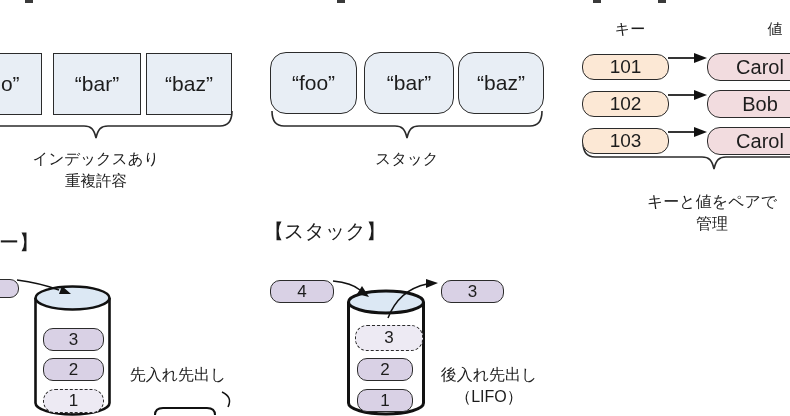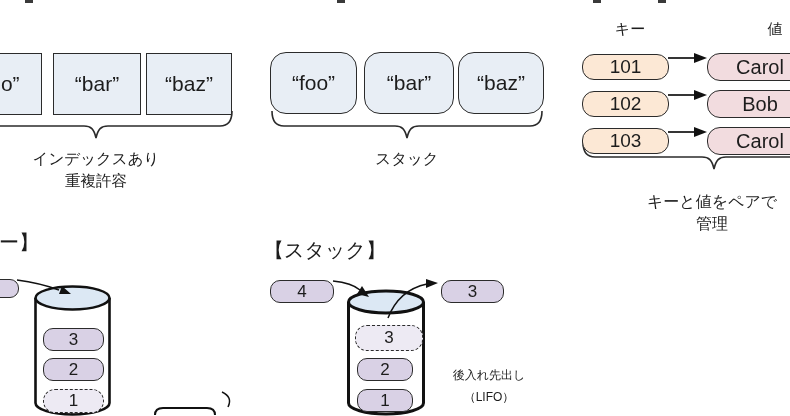--- a/index.html
+++ b/index.html
@@ -145,37 +145,38 @@
   <span>3</span>
 </div>
 <div class="abs pill lav-pill center" style="left:43px;top:350px;width:59px;height:21px;">
   <span>2</span>
 </div>
 <div class="abs dash-pill center" style="left:43px;top:381px;width:59px;height:22px;">
   <span>1</span>
 </div>
 
 <div class="abs cap" style="left:116px;top:356px;width:124px;font-size:16px;line-height:22px;">
+  <div>先入れ先出し</div>
 </div>
 
-<div class="abs section-heading" style="left:264px;top:229px;">【スタック】</div>
+<div class="abs section-heading" style="left:264px;top:210px;">【スタック】</div>
 
 <div class="abs pill lav-pill center" style="left:270px;top:272px;width:62px;height:21px;">
   <span>4</span>
 </div>
 <div class="abs pill lav-pill center" style="left:441px;top:272px;width:61px;height:21px;">
   <span>3</span>
 </div>
 
 <div class="abs dash-pill center" style="left:355px;top:317px;width:66px;height:24px;">
   <span>3</span>
 </div>
 <div class="abs pill lav-pill center" style="left:357px;top:350px;width:54px;height:21px;">
   <span>2</span>
 </div>
 <div class="abs pill lav-pill center" style="left:357px;top:381px;width:54px;height:21px;">
   <span>1</span>
 </div>
 
-<div class="abs cap" style="left:426px;top:356px;width:126px;font-size:12px;line-height:22px;">
+<div class="abs cap" style="left:426px;top:356px;width:126px;font-size:16px;line-height:22px;">
   <div>後入れ先出し</div>
   <div>（LIFO）</div>
 </div>
 
 </body></html>

